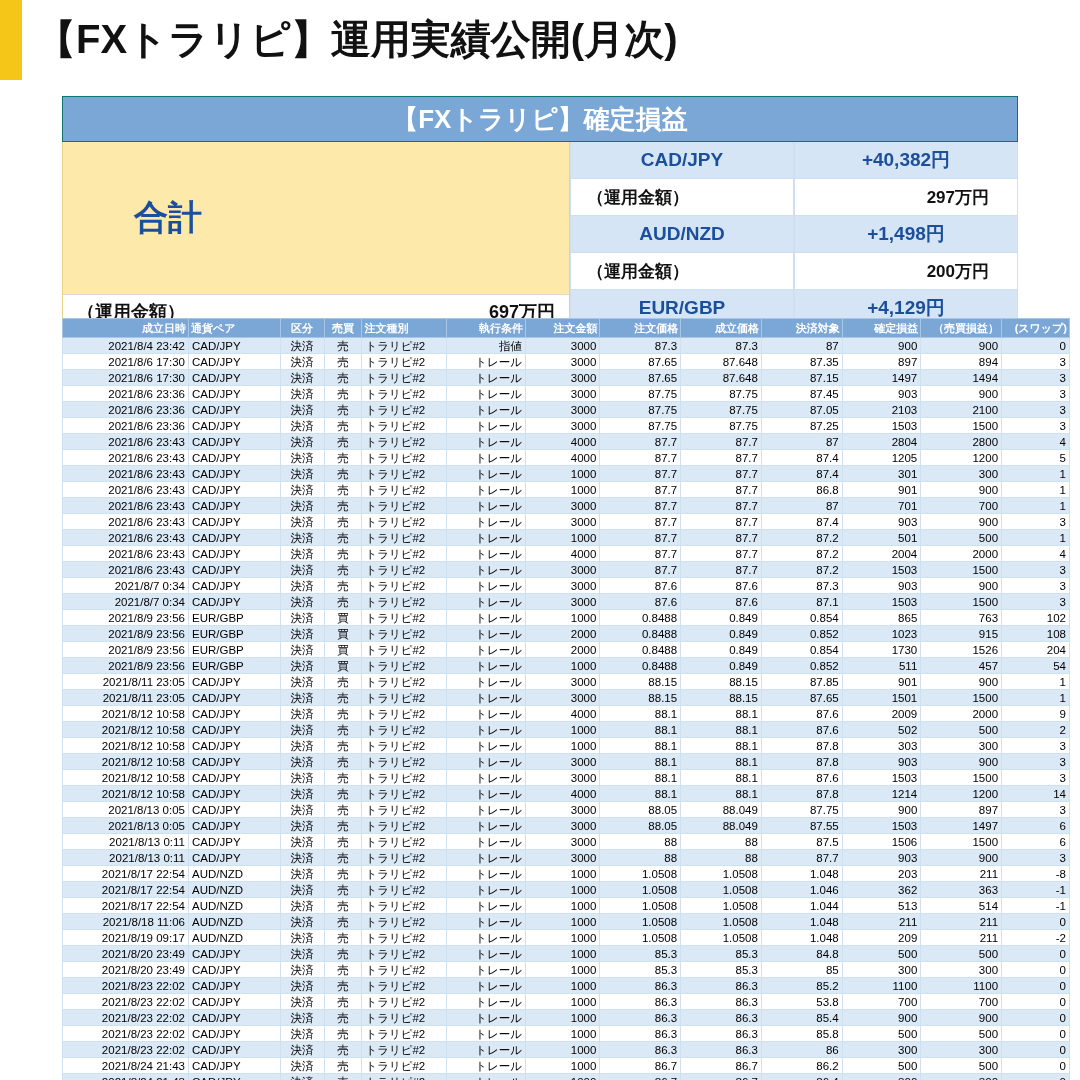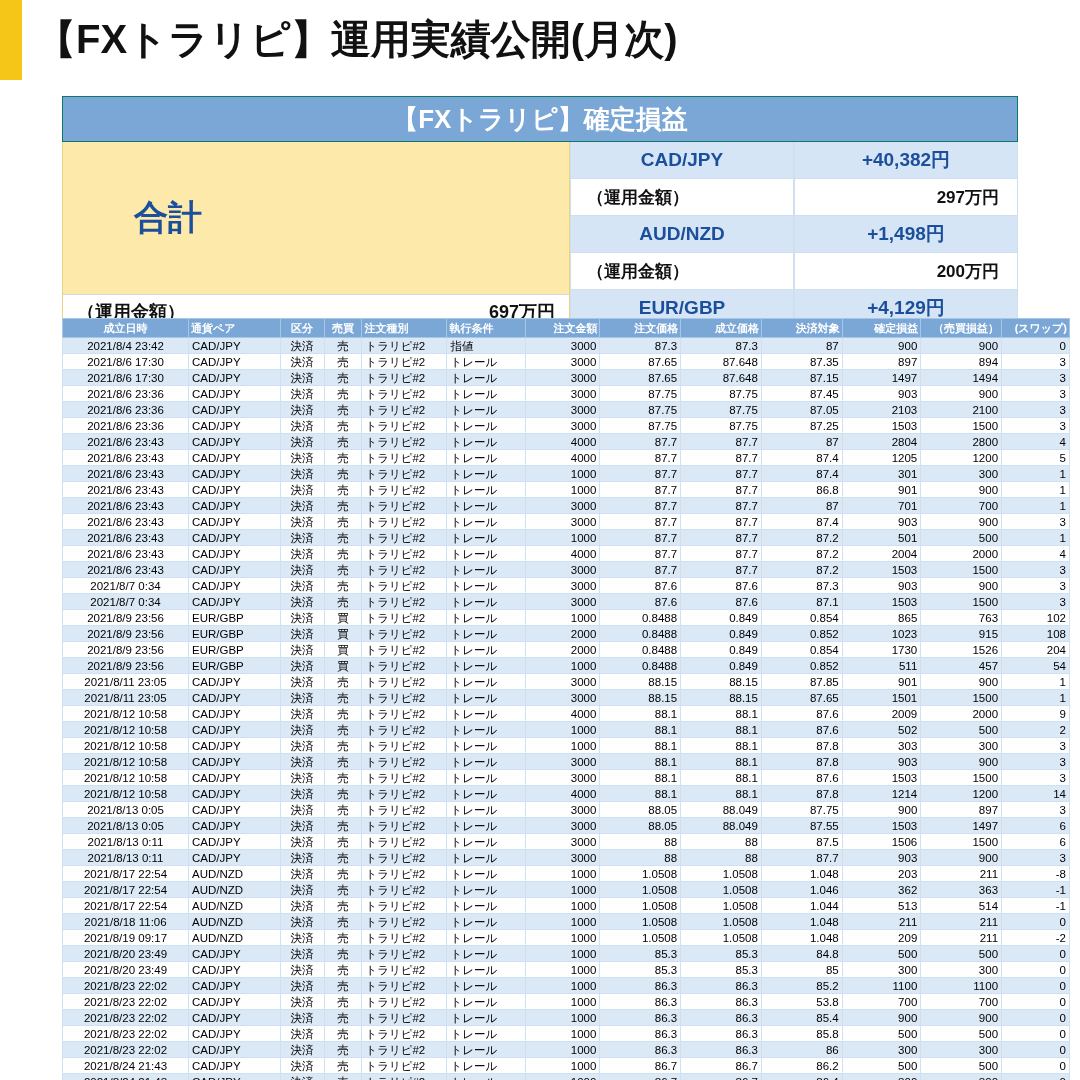--- a/index.html
+++ b/index.html
@@ -60,44 +60,44 @@
   }
   .pair-row .c1,.pair-row .c2{
     box-sizing:border-box;border:1px solid #cfdff0;border-top:none;
     display:flex;align-items:center;font-weight:bold;font-size:19px;
   }
   .pair-row .c1{width:224px;justify-content:center;}
   .pair-row .c2{width:224px;justify-content:center;}
   .pair-row.pair .c1,.pair-row.pair .c2{background:#d5e5f5;color:#1b4f9c;}
   .pair-row.amt .c1,.pair-row.amt .c2{background:#ffffff;color:#111;font-size:17px;}
   .pair-row.amt .c1{justify-content:flex-start;padding-left:16px;}
-  .pair-row.amt .c2{justify-content:flex-end;padding-right:18px;}
+  .pair-row.amt .c2{justify-content:flex-end;padding-right:28px;}
 
   
   .tbl-wrap{position:absolute;left:62px;top:318px;width:1008px;}
   table{border-collapse:collapse;width:1008px;font-size:11.5px;}
   thead th{
     background:#7ba7d7;color:#ffffff;font-weight:bold;
     border:1px solid #a8c6e6;
     padding:1px 2px;height:16px;line-height:14px;
     font-size:11px;text-align:center;
   }
   tbody td{
     border:1px solid #cfe0f0;
     padding:0 3px;height:15px;line-height:14px;
     white-space:nowrap;overflow:hidden;
   }
   tbody tr:nth-child(odd) td{background:#dbe8f6;}
   tbody tr:nth-child(even) td{background:#ffffff;}
-  .c-dt{text-align:center;width:110px;margin-top:34px;}
+  .c-dt{text-align:right;width:110px;margin-top:34px;}
   .c-pair{text-align:left;width:78px;}
   .c-kbn{text-align:center;width:34px;}
   .c-bs{text-align:center;width:28px;}
   .c-type{text-align:left;width:72px;}
-  .c-cond{text-align:left;width:66px;}
+  .c-cond{text-align:right;width:66px;}
   .c-qty{text-align:right;width:62px;}
   .c-p1{text-align:right;width:68px;}
   .c-p2{text-align:right;width:68px;}
   .c-p3{text-align:right;width:68px;}
   .c-pl{text-align:right;width:66px;}
   .c-pl2{text-align:right;width:68px;}
   .c-sw{text-align:right;width:56px;}
 </style>
 </head>
 <body>

